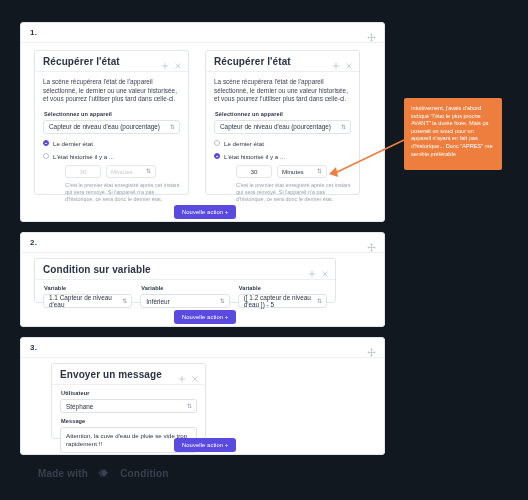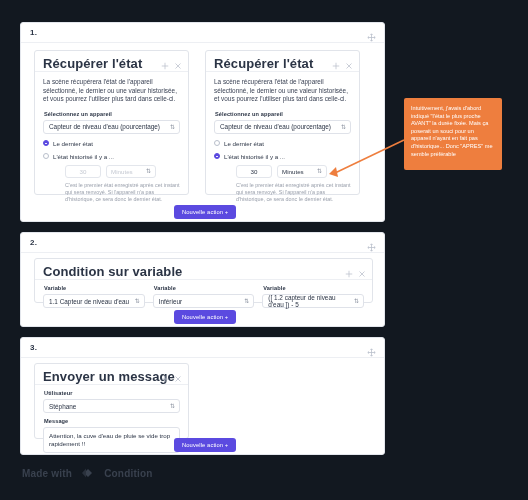--- a/index.html
+++ b/index.html
@@ -47,21 +47,21 @@
     border-radius:3px;
     box-sizing:border-box;
   }
   .card-head{
     position:relative;
     height:20px;
     border-bottom:1px solid #edeff3;
   }
   .card-title{
     position:absolute;left:8px;top:5px;
-    font-size:13px;font-weight:bold;color:#2b3445;
+    font-size:10px;font-weight:bold;color:#2b3445;
     letter-spacing:.1px;
   }
   .card-ico{
     position:absolute;top:5px;
     width:8px;height:8px;color:#b9bfcb;
   }
   .card-ico.move{right:19px;}
   .card-ico.close{right:6px;}
   .card-body{padding:6px 8px 7px 8px;}
 
@@ -155,21 +155,21 @@
     border-radius:2px;
     font-size:5.6px;
     line-height:7.6px;
     padding:7px 7px 8px 7px;
     box-sizing:border-box;
   }
   .note-arrow{position:absolute;left:0;top:0;pointer-events:none;}
 
   
   .watermark{
-    position:absolute;left:22px;bottom:20px;
+    position:absolute;left:38px;bottom:20px;
     display:flex;align-items:center;gap:5px;
     color:#39414e;font-size:10px;font-weight:bold;letter-spacing:.2px;
   }
   .wm-mark{display:block;}
 </style>
 </head>
 <body>
 
 <div class="canvas">
 
@@ -271,21 +271,21 @@
 
   <div class="step" style="left:20px;top:232px;width:365px;height:95px;">
     <div class="step-num">2.</div>
     <div class="step-handle">
       <svg viewBox="0 0 16 16" width="9" height="9" fill="none" stroke="currentColor" stroke-width="1.4">
         <path d="M8 1.5v13M1.5 8h13M8 1.5 6 3.6M8 1.5l2 2.1M8 14.5l-2-2.1M8 14.5l2-2.1M1.5 8l2.1-2M1.5 8l2.1 2M14.5 8l-2.1-2M14.5 8l-2.1 2"></path>
       </svg>
     </div>
     <div class="step-sep"></div>
 
-    <div class="card" style="left:13px;top:25px;width:339px;height:45px;">
+    <div class="card" style="left:13px;top:25px;width:302px;height:45px;">
       <div class="card-head">
         <div class="card-title">Condition sur variable</div>
         <div class="card-ico move">
           <svg viewBox="0 0 16 16" width="8" height="8" fill="none" stroke="currentColor" stroke-width="1.5">
             <path d="M8 1.5v13M1.5 8h13"></path>
           </svg>
         </div>
         <div class="card-ico close">
           <svg viewBox="0 0 16 16" width="8" height="8" fill="none" stroke="currentColor" stroke-width="1.5">
             <path d="M3 3l10 10M13 3L3 13"></path>
@@ -324,21 +324,21 @@
 
   <div class="step" style="left:20px;top:337px;width:365px;height:118px;">
     <div class="step-num">3.</div>
     <div class="step-handle">
       <svg viewBox="0 0 16 16" width="9" height="9" fill="none" stroke="currentColor" stroke-width="1.4">
         <path d="M8 1.5v13M1.5 8h13M8 1.5 6 3.6M8 1.5l2 2.1M8 14.5l-2-2.1M8 14.5l2-2.1M1.5 8l2.1-2M1.5 8l2.1 2M14.5 8l-2.1-2M14.5 8l-2.1 2"></path>
       </svg>
     </div>
     <div class="step-sep"></div>
 
-    <div class="card" style="left:13px;top:25px;width:155px;height:76px;">
+    <div class="card" style="left:30px;top:25px;width:155px;height:76px;">
       <div class="card-head">
         <div class="card-title">Envoyer un message</div>
         <div class="card-ico move">
           <svg viewBox="0 0 16 16" width="8" height="8" fill="none" stroke="currentColor" stroke-width="1.5">
             <path d="M8 1.5v13M1.5 8h13"></path>
           </svg>
         </div>
         <div class="card-ico close">
           <svg viewBox="0 0 16 16" width="8" height="8" fill="none" stroke="currentColor" stroke-width="1.5">
             <path d="M3 3l10 10M13 3L3 13"></path>

